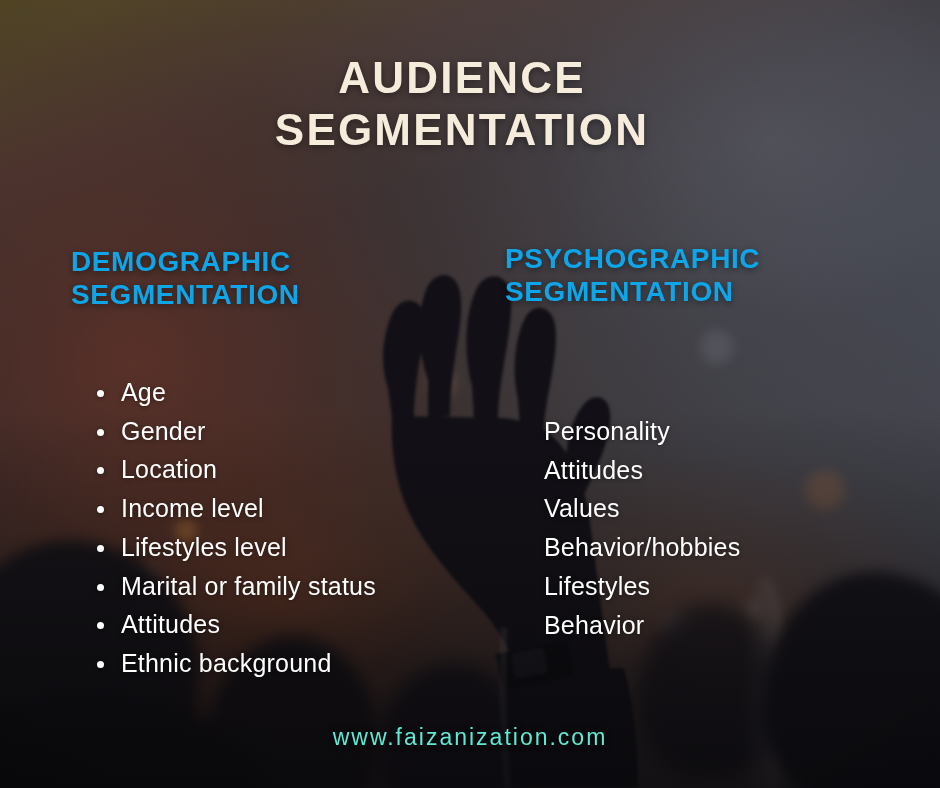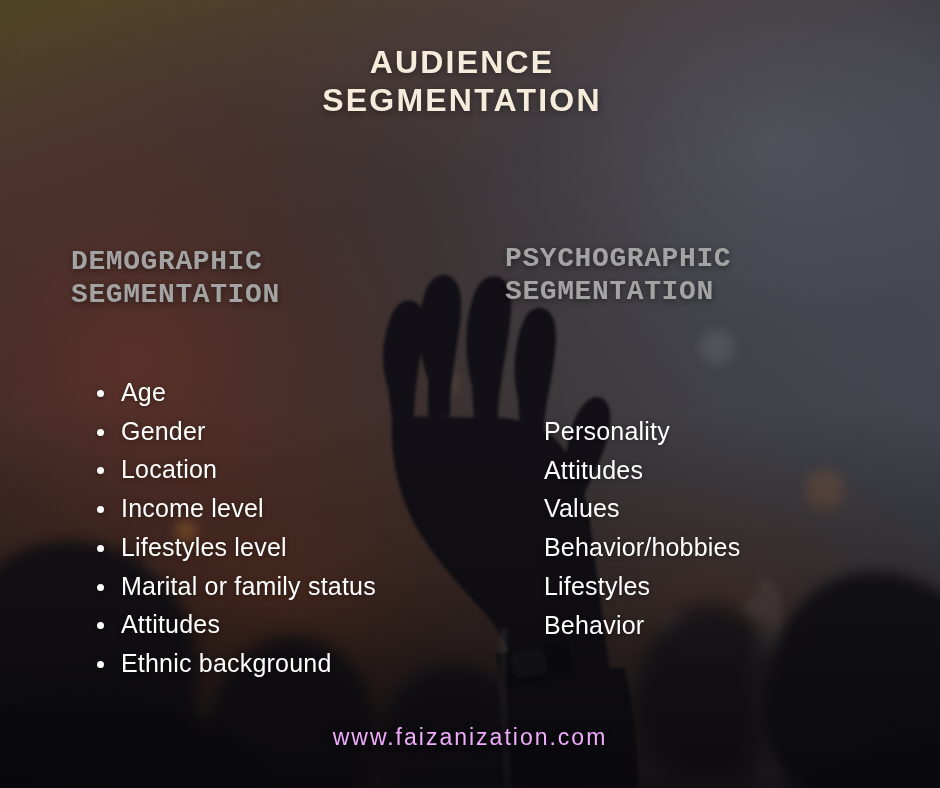--- a/index.html
+++ b/index.html
@@ -194,31 +194,31 @@
   }
 
   #poster-title {
     position: absolute;
     left: 0; right: 16px;
     top: 23px;
     text-align: center;
     color: #f6ecdc;
     font-family: "Liberation Sans", sans-serif;
     font-weight: bold;
-    font-size: 32px;
+    font-size: 44px;
     line-height: 1.18;
     letter-spacing: 2.2px;
     text-shadow: 0 2px 7px rgba(0,0,0,0.42);
   }
   #poster-title .line { display: block; }
 
   .col-heading {
     position: absolute;
-    color: #a3a3a3;
-    font-family: Liberation Mono, monospace;
+    color: #0ea5e9;
+    font-family: Liberation Sans, sans-serif;
     font-weight: bold;
     font-size: 28px;
     line-height: 1.18;
     letter-spacing: 0.6px;
     text-shadow: 0 2px 6px rgba(0,0,0,0.45);
   }
   #heading-demographic { left: 71px;  top: 222px; width: 380px; }
   #heading-psychographic { left: 505px; top: 222px; width: 400px; margin-top: 20px; }
   .col-heading .line { display: block; }
 
@@ -261,21 +261,21 @@
     left: 528px;
     top: 396px;
     width: 380px;
   }
 
   #site-url {
     position: absolute;
     left: 0; right: 0;
     top: 724px;
     text-align: center;
-    color: #f0abfc;
+    color: #5eead4;
     font-family: "Liberation Sans", sans-serif;
     font-weight: 300;
     font-size: 23px;
     letter-spacing: 2.0px;
     text-shadow: 0 1px 6px rgba(0,0,0,0.5);
   }
 </style>
 </head>
 <body>
 

